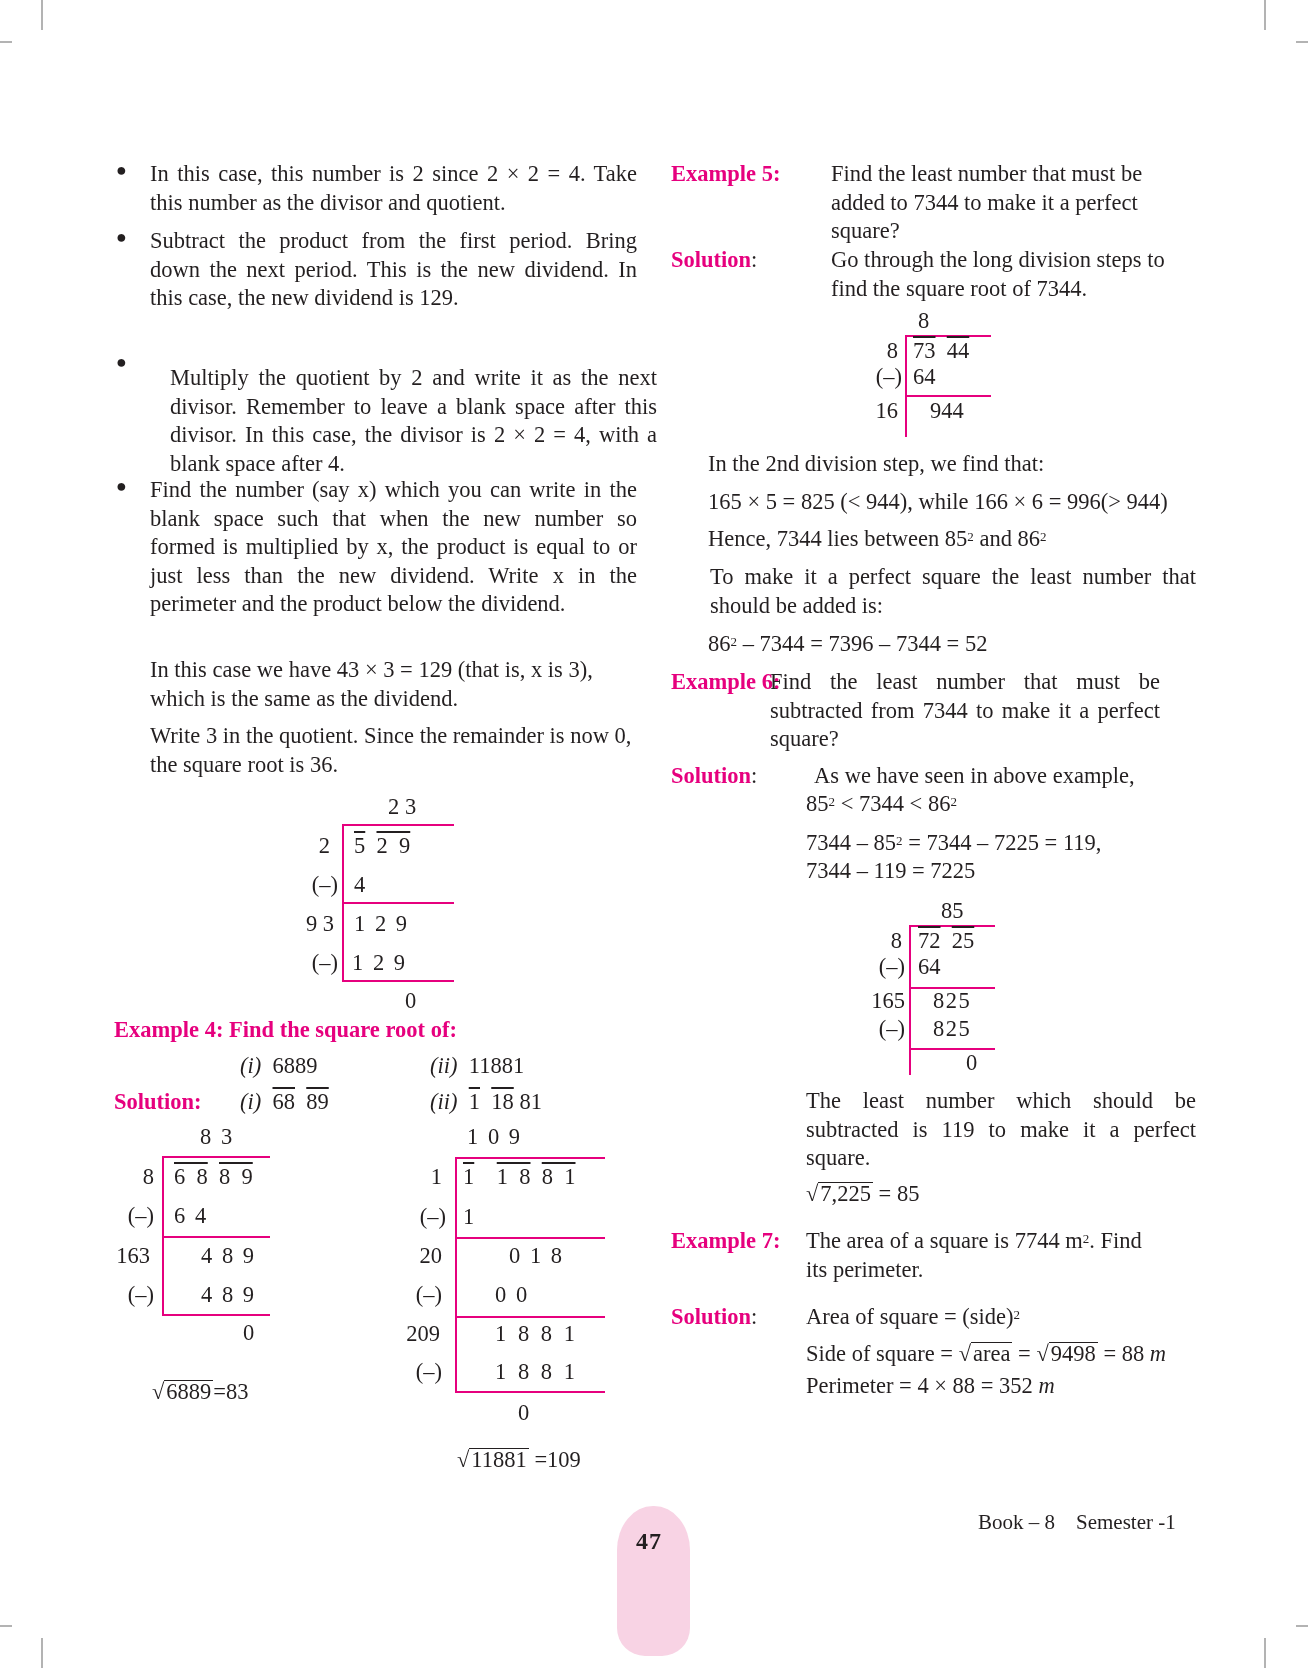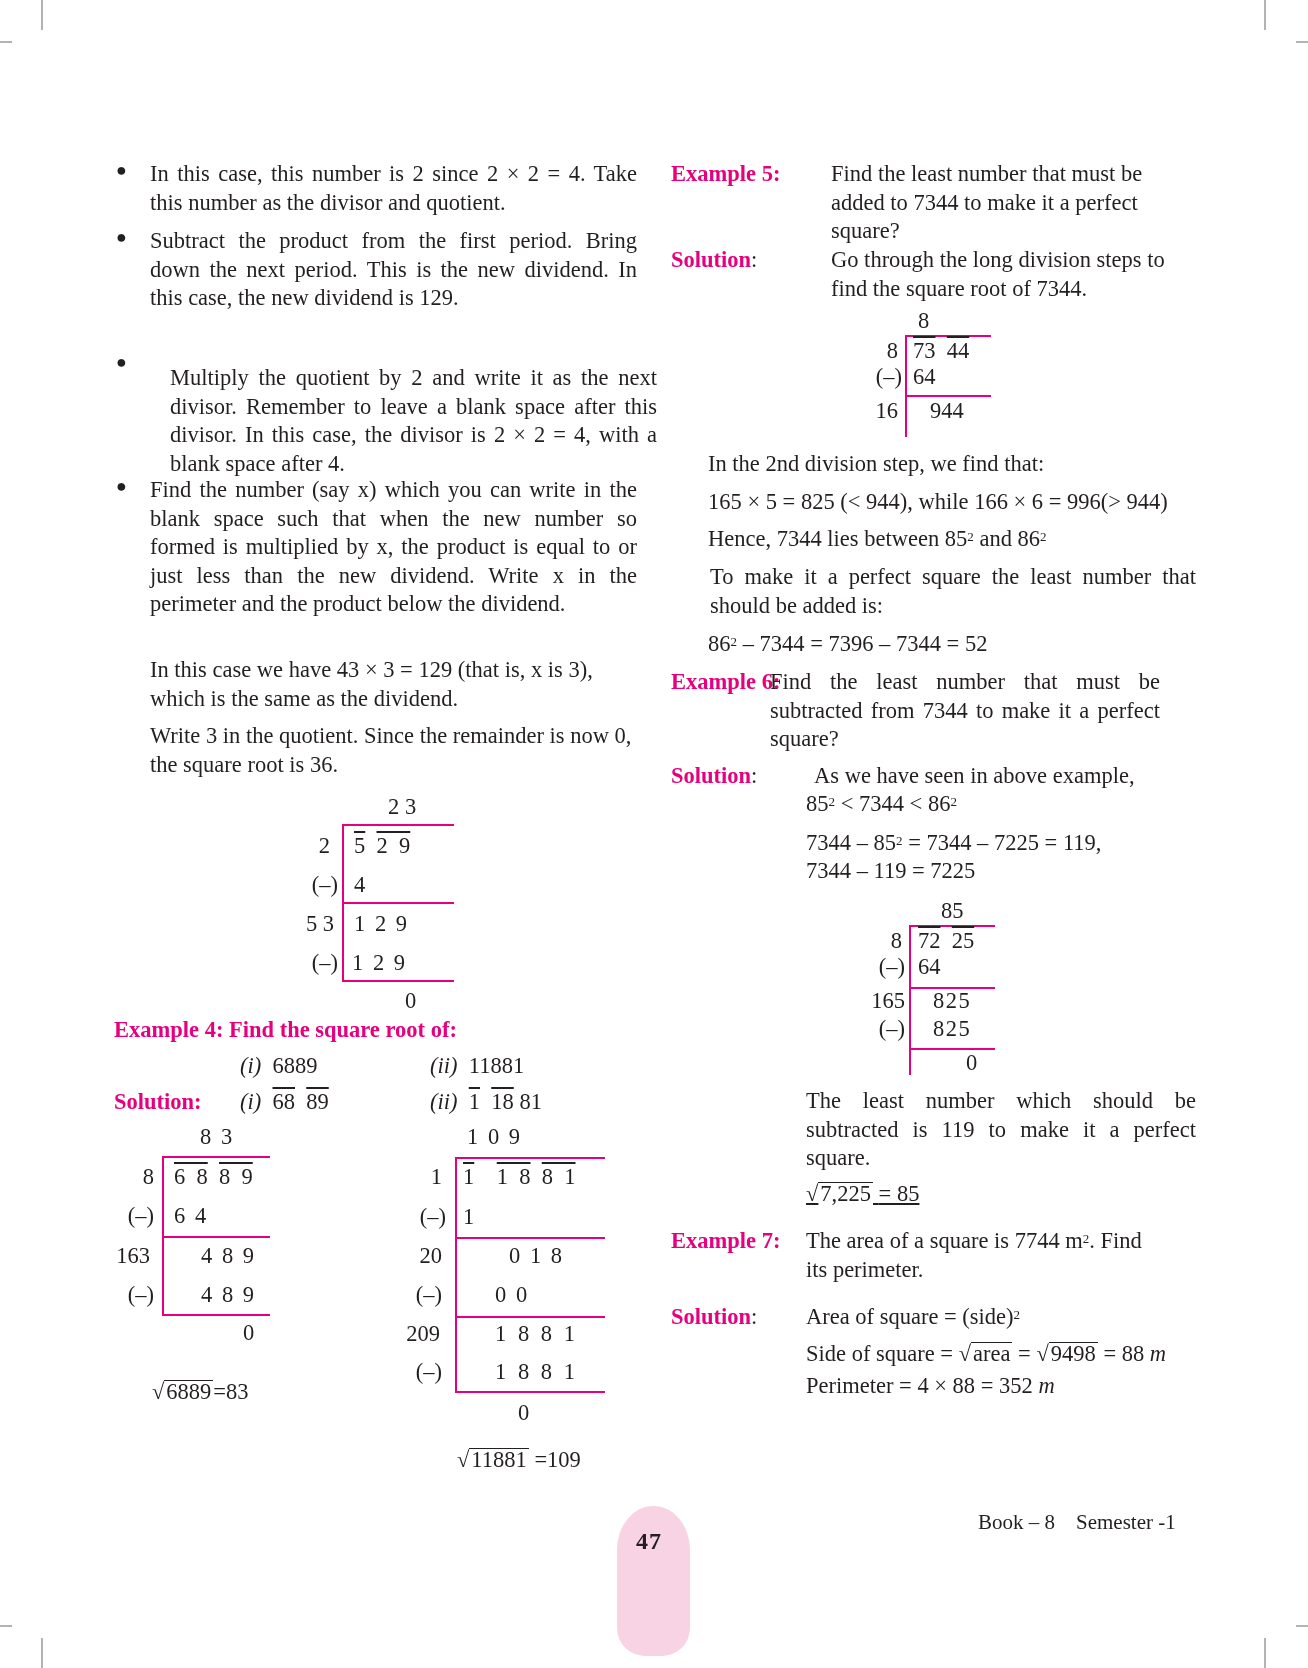--- a/index.html
+++ b/index.html
@@ -52,21 +52,21 @@
     <div class="cell" style="left:388px;top:794px;">2 3</div>
     <div class="mag" style="left:342px;top:824px;width:112px;height:2px;"></div>
     <div class="mag" style="left:342px;top:824px;width:2px;height:158px;"></div>
     <div class="mag" style="left:342px;top:902px;width:112px;height:2px;"></div>
     <div class="mag" style="left:342px;top:980px;width:112px;height:2px;"></div>
 
     <div class="cell r" style="left:280px;width:50px;top:833px;">2</div>
     <div class="cell" style="left:354px;top:833px;"><span class="ovl">5</span>&nbsp;&nbsp;<span class="ovl">2&nbsp;&nbsp;9</span></div>
     <div class="cell r" style="left:280px;width:58px;top:872px;">(–)</div>
     <div class="cell" style="left:354px;top:872px;">4</div>
-    <div class="cell r" style="left:280px;width:54px;top:911px;">5 3</div>
+    <div class="cell r" style="left:280px;width:54px;top:911px;">9 3</div>
     <div class="cell" style="left:354px;top:911px;word-spacing:4px;">1 2 9</div>
     <div class="cell r" style="left:280px;width:58px;top:950px;">(–)</div>
     <div class="cell" style="left:352px;top:950px;word-spacing:4px;">1 2 9</div>
     <div class="cell" style="left:405px;top:988px;">0</div>
   </div>
 
   <div class="line pink bold" style="left:114px;top:1016px;">Example 4:  Find the square root of:</div>
   <div class="line" style="left:240px;top:1052px;"><i>(i)</i>&nbsp; 6889</div>
   <div class="line" style="left:430px;top:1052px;"><i>(ii)</i>&nbsp; 11881</div>
   <div class="line pink bold" style="left:114px;top:1088px;">Solution:</div>
@@ -162,21 +162,21 @@
     <div class="cell r" style="left:860px;width:45px;top:954px;">(–)</div>
     <div class="cell" style="left:918px;top:954px;">64</div>
     <div class="cell r" style="left:860px;width:45px;top:988px;">165</div>
     <div class="cell" style="left:933px;top:988px;letter-spacing:1.5px;">825</div>
     <div class="cell r" style="left:860px;width:45px;top:1016px;">(–)</div>
     <div class="cell" style="left:933px;top:1016px;letter-spacing:1.5px;">825</div>
     <div class="cell" style="left:966px;top:1050px;">0</div>
   </div>
 
   <div class="para" style="left:806px;top:1087px;width:390px;">The least number which should be subtracted is 119 to make it a perfect square.</div>
-  <div class="line" style="left:806px;top:1180px;text-decoration:underline;">√<span class="sqrt">7,225</span> <span>= 85</span></div>
+  <div class="line" style="left:806px;top:1180px;">√<span class="sqrt">7,225</span> <span>= 85</span></div>
 
   <div class="line pink bold" style="left:671px;top:1227px;">Example 7:</div>
   <div class="line" style="left:806px;top:1227px;">The area of a square is 7744 m<sup>2</sup>. Find</div>
   <div class="line" style="left:806px;top:1256px;">its perimeter.</div>
   <div class="line" style="left:671px;top:1303px;"><span class="pink bold">Solution</span>:</div>
   <div class="line" style="left:806px;top:1303px;">Area of square = (side)<sup>2</sup></div>
   <div class="line" style="left:806px;top:1340px;"><span>Side of square =</span> √<span class="sqrt">area</span> = √<span class="sqrt">9498</span> = 88 <i>m</i></div>
   <div class="line" style="left:806px;top:1372px;">Perimeter = 4 × 88 = 352 <i>m</i></div>
 </div>
 

